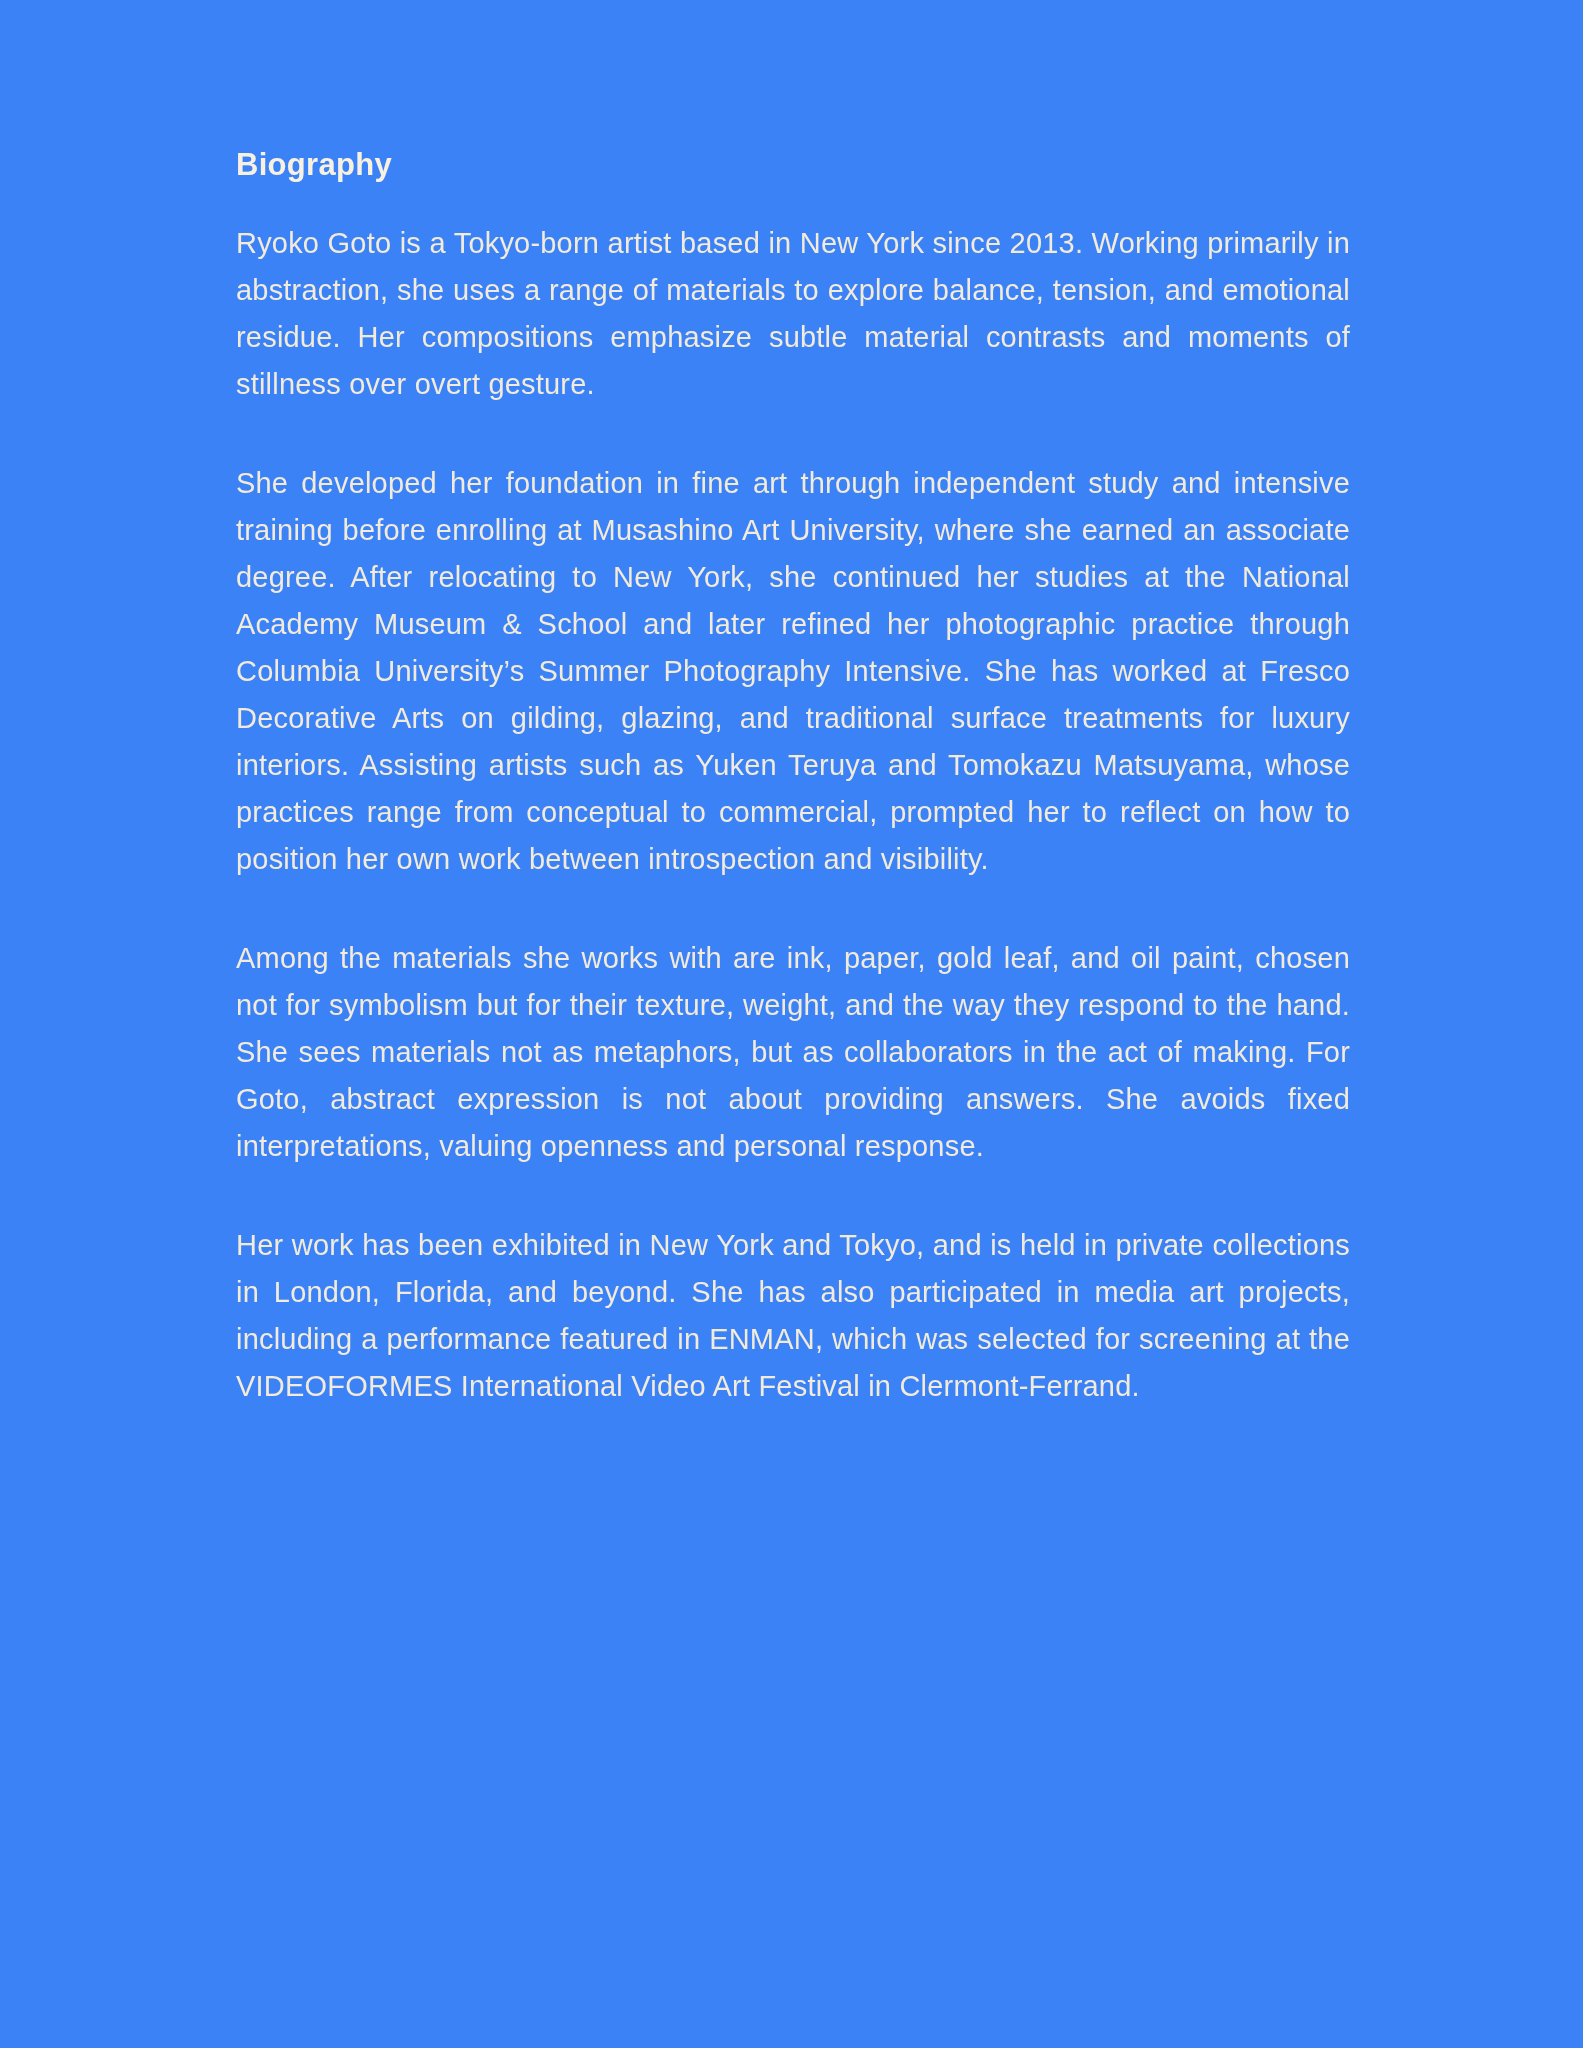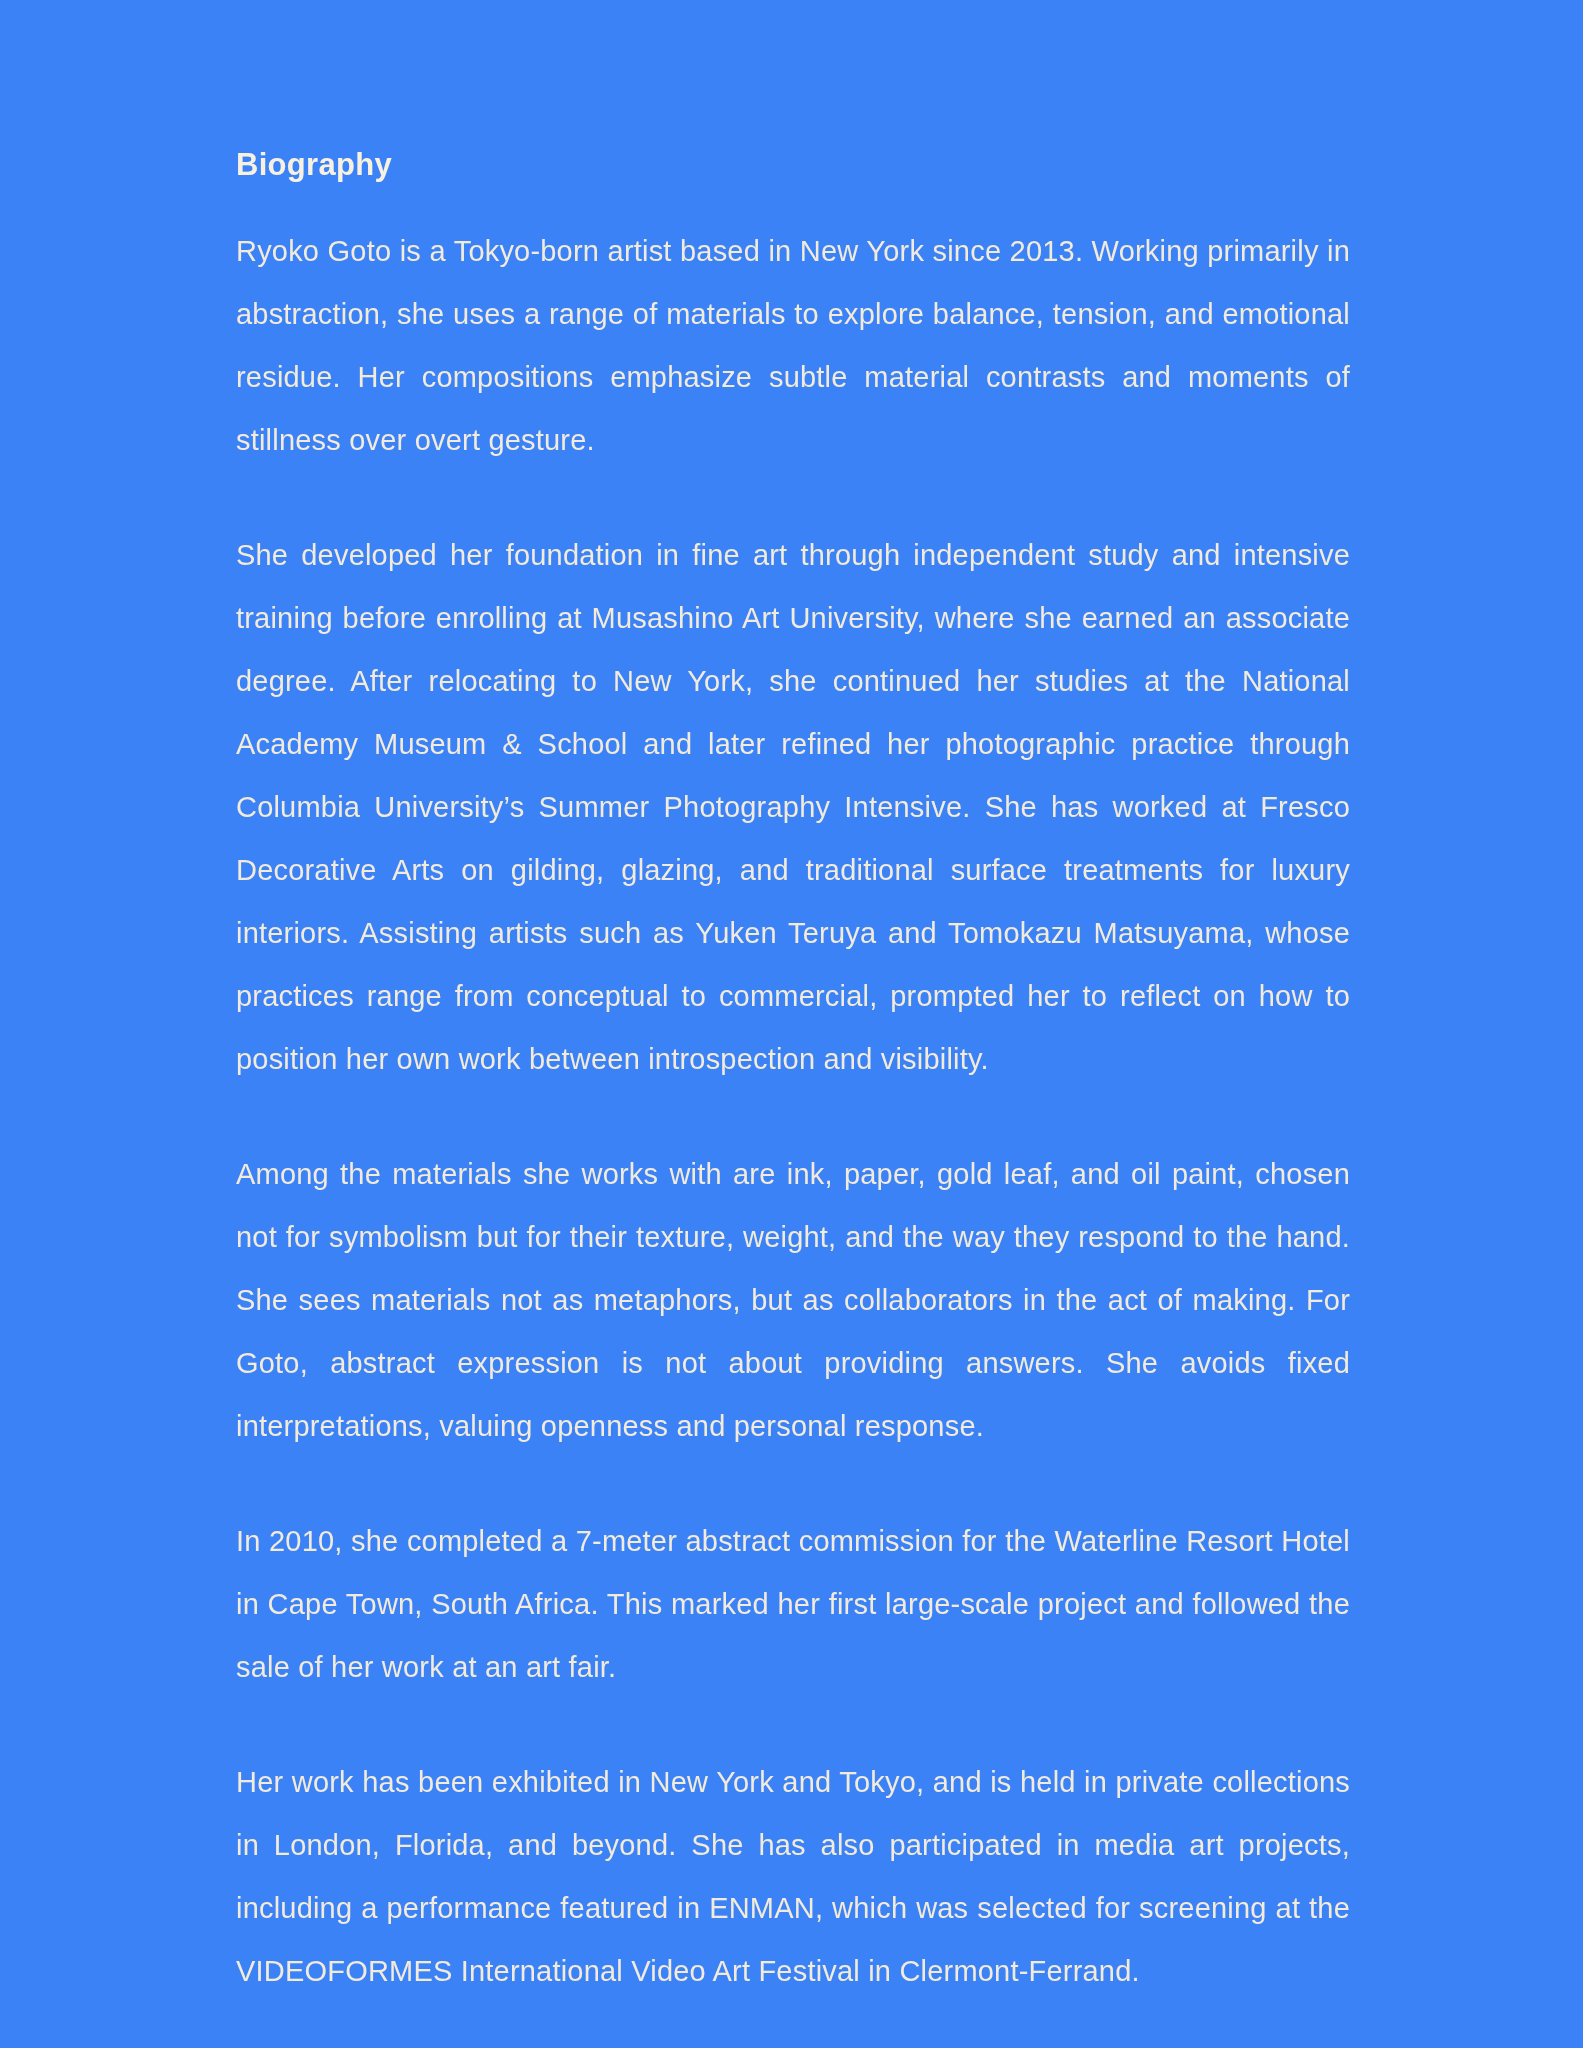--- a/index.html
+++ b/index.html
@@ -25,37 +25,36 @@
     margin: 0 0 36px 0;
     font-size: 31px;
     line-height: 38px;
     font-weight: bold;
     color: #F8F1E0;
     letter-spacing: 0.3px;
   }
   .bio-paragraphs p {
     margin: 0 0 52px 0;
     font-size: 29px;
-    line-height: 63px;
+    line-height: 47px;
     font-weight: 300;
     color: #F2EBDA;
     text-align: justify;
     letter-spacing: 0.2px;
   }
   .bio-paragraphs p:last-child {
     margin-bottom: 0;
   }
 </style>
 </head>
 <body>
 
 <div class="page">
   <div class="content">
     <h1 class="bio-heading">Biography</h1>
     <div class="bio-paragraphs">
         <p>Ryoko Goto is a Tokyo-born artist based in New York since 2013. Working primarily in abstraction, she uses a range of materials to explore balance, tension, and emotional residue. Her compositions emphasize subtle material contrasts and moments of stillness over overt gesture.</p>
         <p>She developed her foundation in fine art through independent study and intensive training before enrolling at Musashino Art University, where she earned an associate degree. After relocating to New York, she continued her studies at the National Academy Museum &amp; School and later refined her photographic practice through Columbia University’s Summer Photography Intensive. She has worked at Fresco Decorative Arts on gilding, glazing, and traditional surface treatments for luxury interiors. Assisting artists such as Yuken Teruya and Tomokazu Matsuyama, whose practices range from conceptual to commercial, prompted her to reflect on how to position her own work between introspection and visibility.</p>
         <p>Among the materials she works with are ink, paper, gold leaf, and oil paint, chosen not for symbolism but for their texture, weight, and the way they respond to the hand. She sees materials not as metaphors, but as collaborators in the act of making. For Goto, abstract expression is not about providing answers. She avoids fixed interpretations, valuing openness and personal response.</p>
-        <p>In 2010, she completed a 7-meter abstract commission for the Waterline Resort Hotel in Cape Town, South Africa. This marked her first large-scale project and followed the sale of her work at an art fair.</p>
         <p>Her work has been exhibited in New York and Tokyo, and is held in private collections in London, Florida, and beyond. She has also participated in media art projects, including a performance featured in ENMAN, which was selected for screening at the VIDEOFORMES International Video Art Festival in Clermont-Ferrand.</p>
       </div>
   </div>
 </div>
 
 </body></html>

